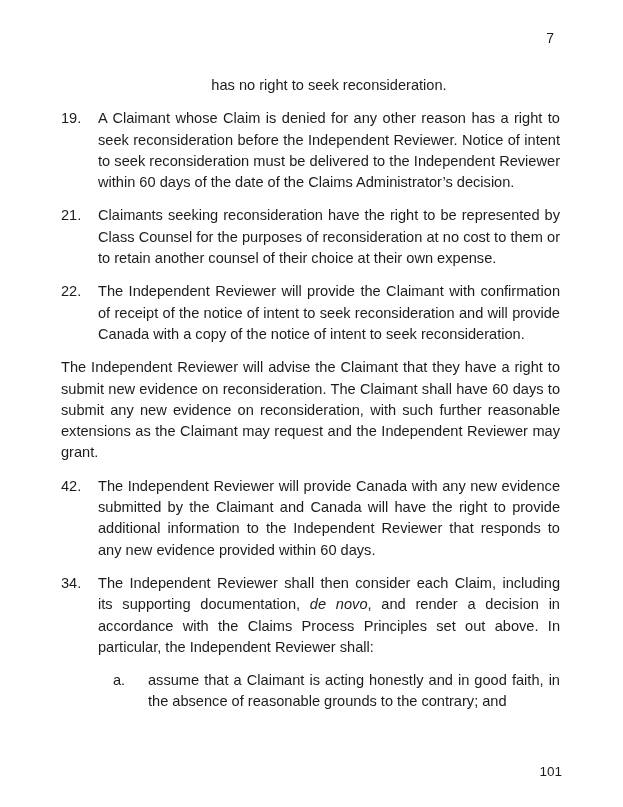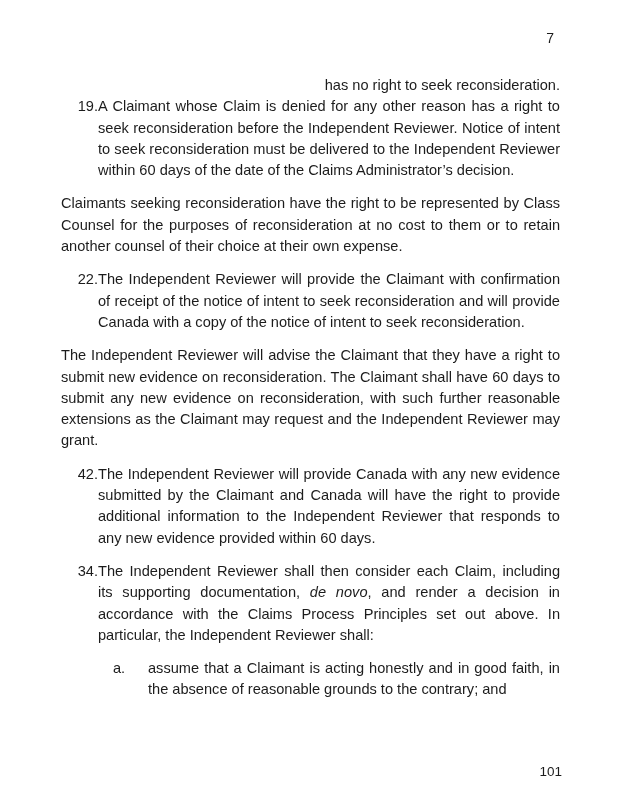--- a/index.html
+++ b/index.html
@@ -33,30 +33,30 @@
   .content {
     position: absolute;
     left: 61px;
     top: 75px;
     width: 499px;
     font-size: 14.6px;
     line-height: 21.3px;
   }
   .continuation {
     padding-left: 37px;
-    text-align: right;
+    margin-bottom: 12px;
+    text-align: center;
   }
   .para {
     display: flex;
     margin-bottom: 12px;
   }
   .para-num {
     width: 37px;
     flex: 0 0 37px;
-    text-align: right;
   }
   .para-text {
     flex: 1;
     text-align: justify;
   }
   .italic {
     font-style: italic;
   }
   .sub-para {
     display: flex;
@@ -83,20 +83,21 @@
 
     <div class="continuation">has no right to seek reconsideration.</div>
 
     <div class="para">
       <div class="para-num">19.</div>
       <div class="para-text">A Claimant whose Claim is denied for any other reason has a right to seek reconsideration before the Independent Reviewer. Notice of intent to seek reconsideration must be delivered to the Independent Reviewer within 60 days of the date of the Claims Administrator’s decision.</div>
     </div>
 
 
     <div class="para">
+      <div class="para-num">21.</div>
       <div class="para-text">Claimants seeking reconsideration have the right to be represented by Class Counsel for the purposes of reconsideration at no cost to them or to retain another counsel of their choice at their own expense.</div>
     </div>
 
     <div class="para">
       <div class="para-num">22.</div>
       <div class="para-text">The Independent Reviewer will provide the Claimant with confirmation of receipt of the notice of intent to seek reconsideration and will provide Canada with a copy of the notice of intent to seek reconsideration.</div>
     </div>
 
     <div class="para">
       <div class="para-text">The Independent Reviewer will advise the Claimant that they have a right to submit new evidence on reconsideration. The Claimant shall have 60 days to submit any new evidence on reconsideration, with such further reasonable extensions as the Claimant may request and the Independent Reviewer may grant.</div>

